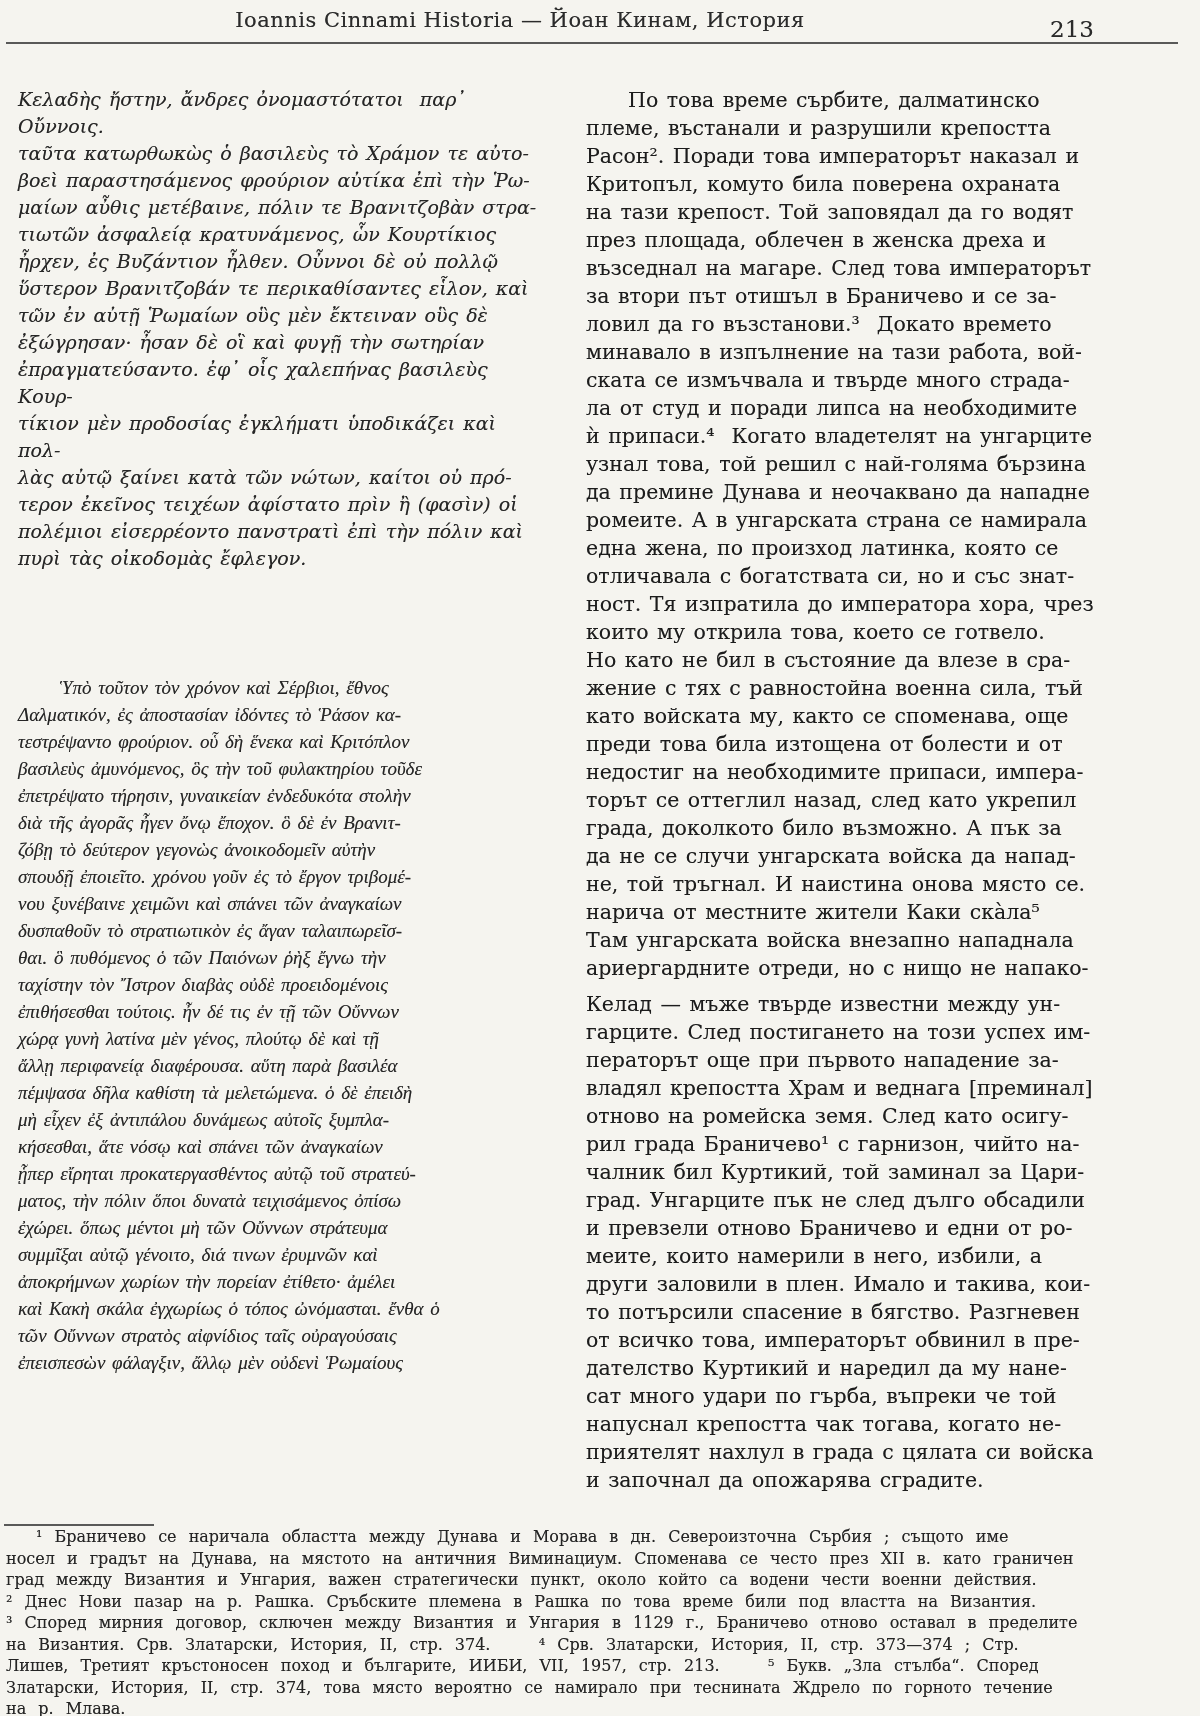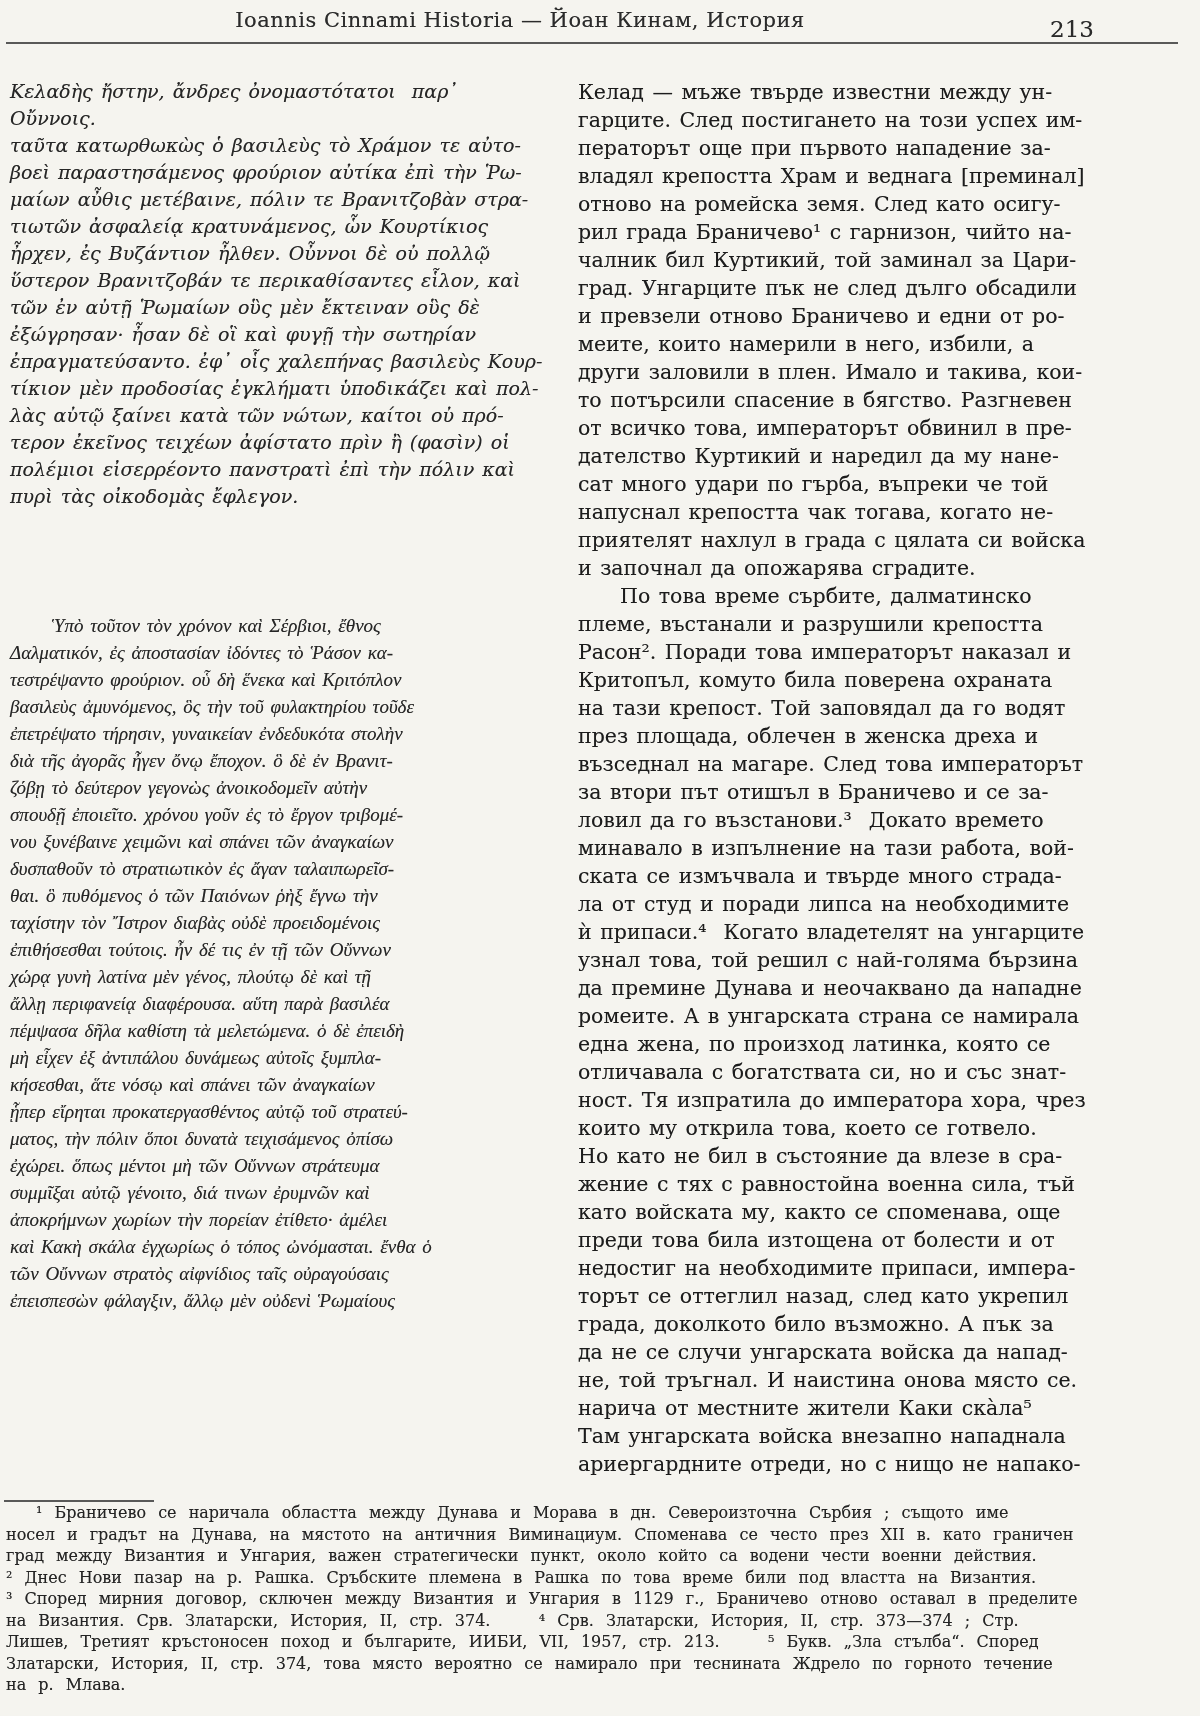--- a/index.html
+++ b/index.html
@@ -24,21 +24,21 @@
     position: absolute; right: 106px; top: 16px;
     font-size: 23px; color: #2b2b2b; text-shadow: 0 0 .5px rgba(0,0,0,.4);
   }
   .hdr-rule {
     margin-left: 6px; width: 1172px; height: 0;
     border-top: 2px solid rgba(45,45,45,.78);
   }
 
   
   .columns { display: flex; margin-top: 34px; }
-  .para { margin: 0; white-space: pre-wrap; text-shadow: 0 0 .5px rgba(0,0,0,.35); }
+  .para { margin: 8px; white-space: pre-wrap; text-shadow: 0 0 .5px rgba(0,0,0,.35); }
   .col-greek { width: 540px; margin-left: 10px; }
   .col-greek .para {
     font-style: italic;
     font-size: 19px; line-height: 27px;
     word-spacing: 2px; color: #262626;
   }
   .col-greek .para.indent { margin-top: 102px; text-indent: 42px; font-family: Liberation Serif, serif; }
   .col-bg { width: 530px; margin-left: 28px; }
   .col-bg .para {
     font-size: 20.5px; line-height: 28px;
@@ -109,38 +109,20 @@
 ᾗπερ εἴρηται προκατεργασθέντος αὐτῷ τοῦ στρατεύ-
 ματος, τὴν πόλιν ὅποι δυνατὰ τειχισάμενος ὀπίσω
 ἐχώρει. ὅπως μέντοι μὴ τῶν Οὔννων στράτευμα
 συμμῖξαι αὐτῷ γένοιτο, διά τινων ἐρυμνῶν καὶ
 ἀποκρήμνων χωρίων τὴν πορείαν ἐτίθετο· ἀμέλει
 καὶ Κακὴ σκάλα ἐγχωρίως ὁ τόπος ὠνόμασται. ἔνθα ὁ
 τῶν Οὔννων στρατὸς αἰφνίδιος ταῖς οὐραγούσαις
 ἐπεισπεσὼν φάλαγξιν, ἄλλῳ μὲν οὐδενὶ Ῥωμαίους</p>
     </section>
     <section class="col-bg" lang="bg">
-      <p class="para">Келад — мъже твърде известни между ун-
-гарците. След постигането на този успех им-
-ператорът още при първото нападение за-
-владял крепостта Храм и веднага [преминал]
-отново на ромейска земя. След като осигу-
-рил града Браничево¹ с гарнизон, чийто на-
-чалник бил Куртикий, той заминал за Цари-
-град. Унгарците пък не след дълго обсадили
-и превзели отново Браничево и едни от ро-
-меите, които намерили в него, избили, а
-други заловили в плен. Имало и такива, кои-
-то потърсили спасение в бягство. Разгневен
-от всичко това, императорът обвинил в пре-
-дателство Куртикий и наредил да му нане-
-сат много удари по гърба, въпреки че той
-напуснал крепостта чак тогава, когато не-
-приятелят нахлул в града с цялата си войска
-и започнал да опожарява сградите.</p>
       <p class="para indent">По това време сърбите, далматинско
 племе, въстанали и разрушили крепостта
 Расон². Поради това императорът наказал и
 Критопъл, комуто била поверена охраната
 на тази крепост. Той заповядал да го водят
 през площада, облечен в женска дреха и
 възседнал на магаре. След това императорът
 за втори път отишъл в Браничево и се за-
 ловил да го възстанови.³  Докато времето
 минавало в изпълнение на тази работа, вой-
@@ -159,20 +141,38 @@
 като войската му, както се споменава, още
 преди това била изтощена от болести и от
 недостиг на необходимите припаси, импера-
 торът се оттеглил назад, след като укрепил
 града, доколкото било възможно. А пък за
 да не се случи унгарската войска да напад-
 не, той тръгнал. И наистина онова място се.
 нарича от местните жители Каки ска̀ла⁵
 Там унгарската войска внезапно нападнала
 ариергардните отреди, но с нищо не напако-</p>
+      <p class="para">Келад — мъже твърде известни между ун-
+гарците. След постигането на този успех им-
+ператорът още при първото нападение за-
+владял крепостта Храм и веднага [преминал]
+отново на ромейска земя. След като осигу-
+рил града Браничево¹ с гарнизон, чийто на-
+чалник бил Куртикий, той заминал за Цари-
+град. Унгарците пък не след дълго обсадили
+и превзели отново Браничево и едни от ро-
+меите, които намерили в него, избили, а
+други заловили в плен. Имало и такива, кои-
+то потърсили спасение в бягство. Разгневен
+от всичко това, императорът обвинил в пре-
+дателство Куртикий и наредил да му нане-
+сат много удари по гърба, въпреки че той
+напуснал крепостта чак тогава, когато не-
+приятелят нахлул в града с цялата си войска
+и започнал да опожарява сградите.</p>
     </section>
   </main>
 
   <div class="fn-sep"></div>
   <footer class="footnotes">
     <p class="fn-text">¹ Браничево се наричала областта между Дунава и Морава в дн. Североизточна Сърбия ; същото име
 носел и градът на Дунава, на мястото на античния Виминациум. Споменава се често през XII в. като граничен
 град между Византия и Унгария, важен стратегически пункт, около който са водени чести военни действия.
 ² Днес Нови пазар на р. Рашка. Сръбските племена в Рашка по това време били под властта на Византия.
 ³ Според мирния договор, сключен между Византия и Унгария в 1129 г., Браничево отново оставал в пределите

